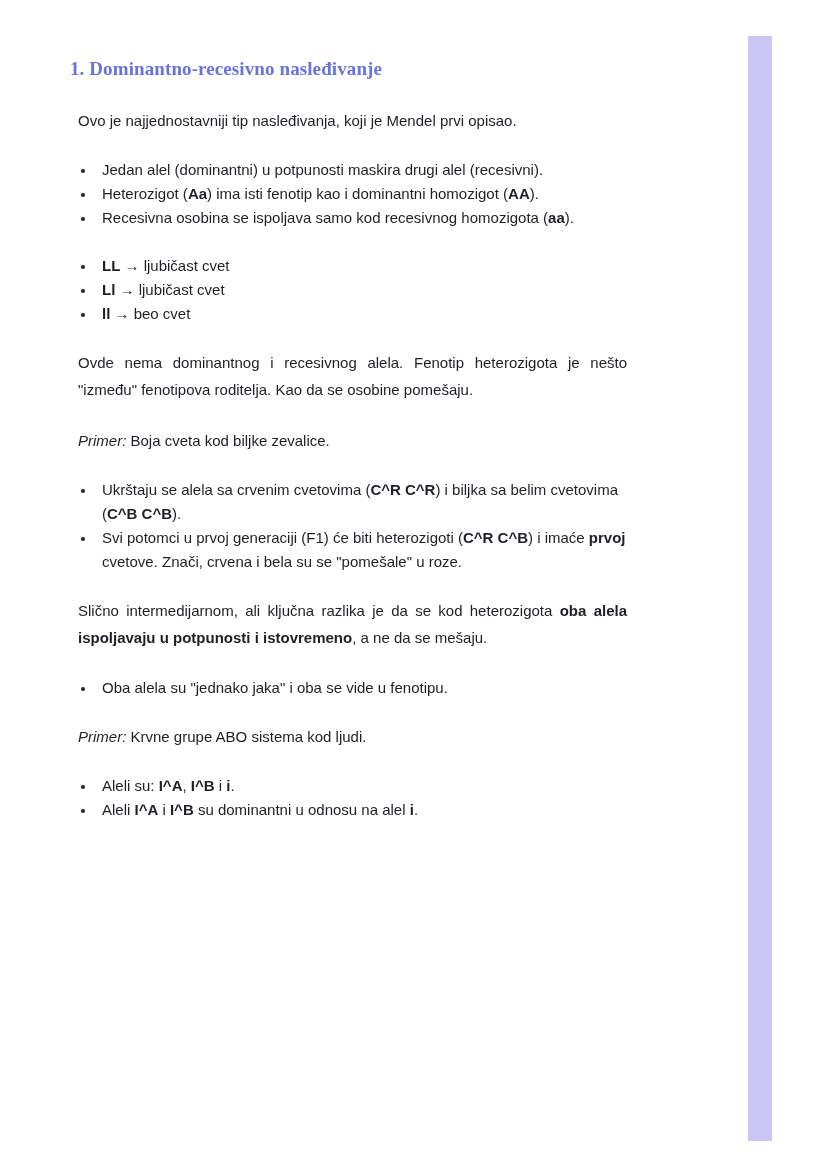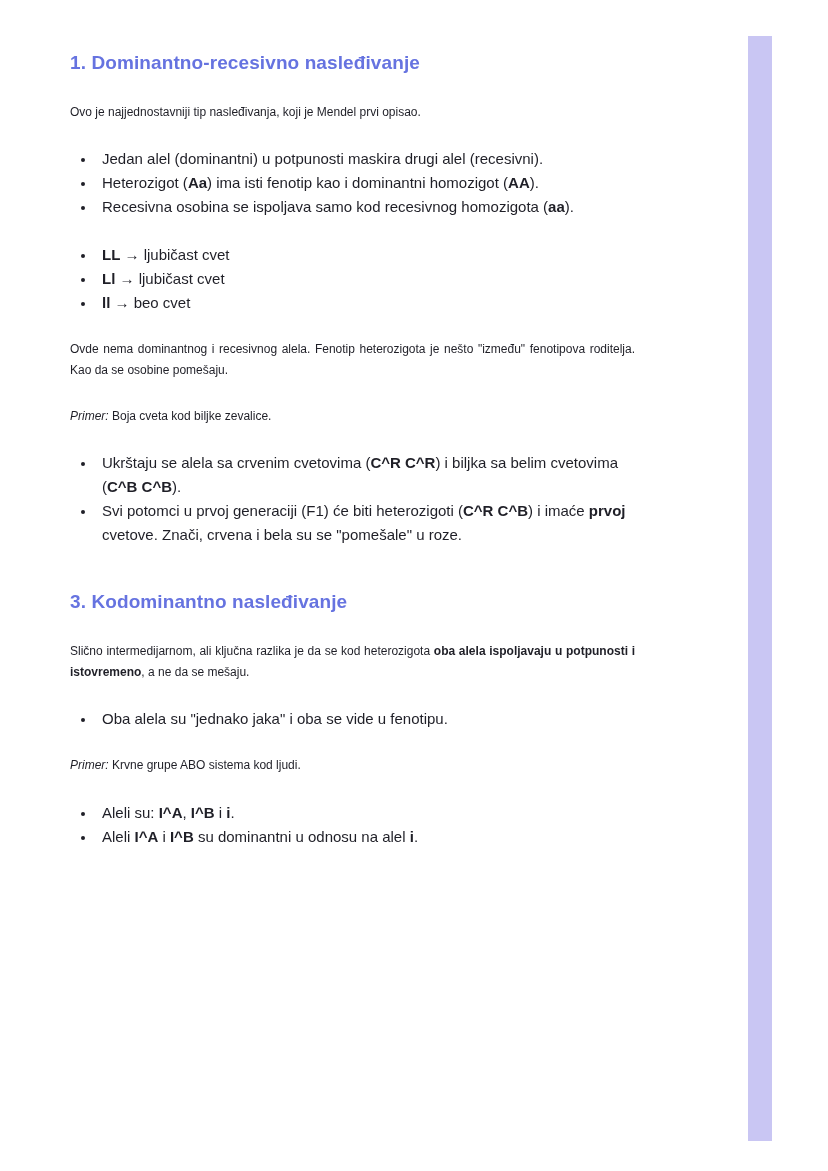--- a/index.html
+++ b/index.html
@@ -36,25 +36,25 @@
     z-index:1;
   }
   .heading{
     color:var(--accent);
     font-size:19px;
     font-weight:700;
     line-height:1.35;
     margin:42px 0 26px 0;
     letter-spacing:0.1px;
   }
-  .content .heading:first-child{margin-top:8px;}
+  .content .heading:first-child{margin-top:14px;font-family:Liberation Serif, serif;}
   .para{
-    font-size:12px;
+    font-size:15px;
     line-height:1.78;
-    margin:24px 0;
+    margin:24px 8px;
   }
   .para.justify{text-align:justify;}
   ul.bullets{
     margin:24px 0 24px 4px;
     padding-left:22px;
     list-style:disc;
   }
   ul.bullets li{
     font-size:15px;
     line-height:1.6;
@@ -82,21 +82,20 @@
         <li><span class="b">LL</span><span> → ljubičast cvet</span></li>
         <li><span class="b">Ll</span><span> → ljubičast cvet</span></li>
         <li><span class="b">ll</span><span> → beo cvet</span></li>
       </ul>
       <p class="para justify"><span>Ovde nema dominantnog i recesivnog alela. Fenotip heterozigota je nešto "između" fenotipova roditelja. Kao da se osobine pomešaju.</span></p>
       <p class="para"><span class="i">Primer:</span><span> Boja cveta kod biljke zevalice.</span></p>
       <ul class="bullets">
         <li><span>Ukrštaju se alela sa crvenim cvetovima (</span><span class="b">C^R C^R</span><span>) i biljka sa belim cvetovima (</span><span class="b">C^B C^B</span><span>).</span></li>
         <li><span>Svi potomci u prvoj generaciji (F1) će biti heterozigoti (</span><span class="b">C^R C^B</span><span>) i imaće </span><span class="b">prvoj</span><span> cvetove. Znači, crvena i bela su se "pomešale" u roze.</span></li>
       </ul>
-      <h2 class="heading">3. Kodominantno nasleđivanje</h2>
       <p class="para justify"><span>Slično intermedijarnom, ali ključna razlika je da se kod heterozigota </span><span class="b">oba alela ispoljavaju u potpunosti i istovremeno</span><span>, a ne da se mešaju.</span></p>
       <ul class="bullets">
         <li><span>Oba alela su "jednako jaka" i oba se vide u fenotipu.</span></li>
       </ul>
       <p class="para"><span class="i">Primer:</span><span> Krvne grupe ABO sistema kod ljudi.</span></p>
       <ul class="bullets">
         <li><span>Aleli su: </span><span class="b">I^A</span><span>, </span><span class="b">I^B</span><span> i </span><span class="b">i</span><span>.</span></li>
         <li><span>Aleli </span><span class="b">I^A</span><span> i </span><span class="b">I^B</span><span> su dominantni u odnosu na alel </span><span class="b">i</span><span>.</span></li>
       </ul>
     </main>

